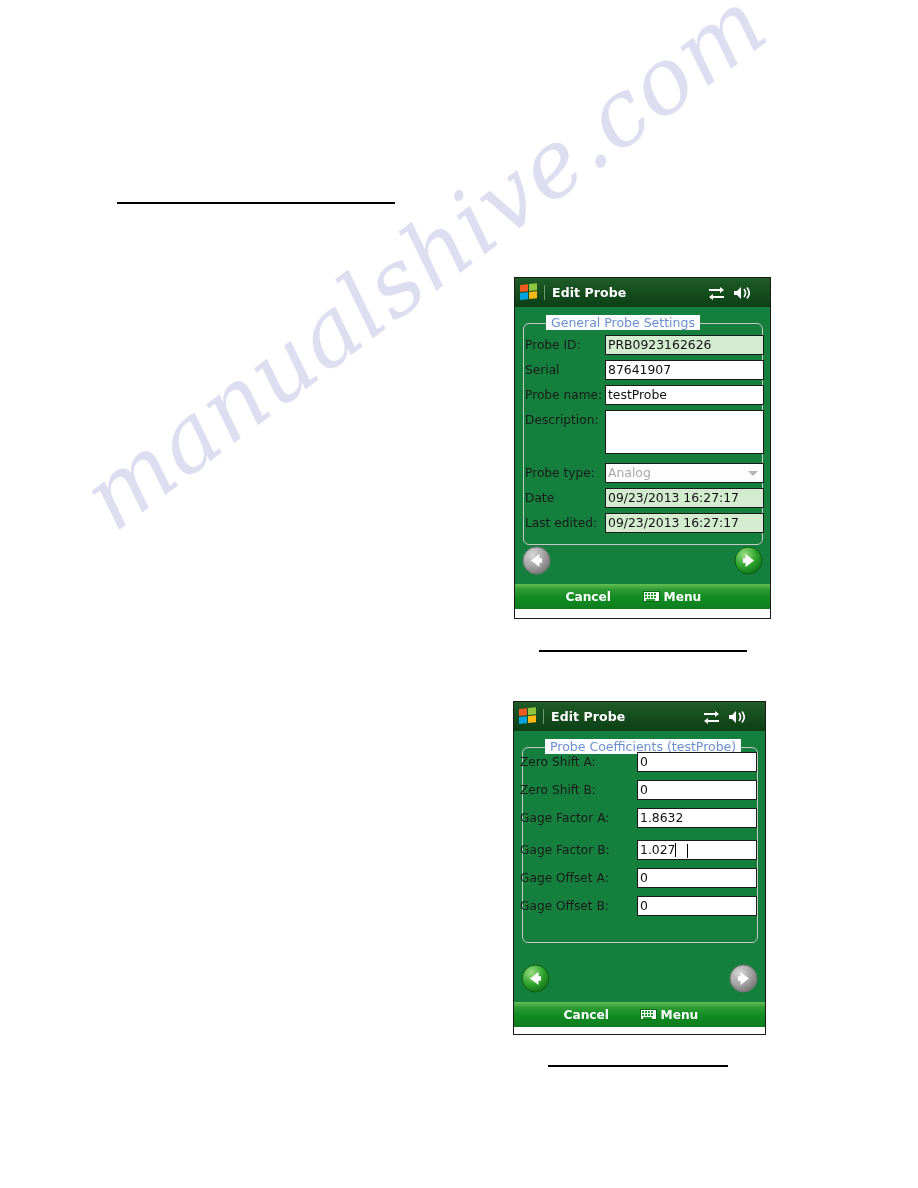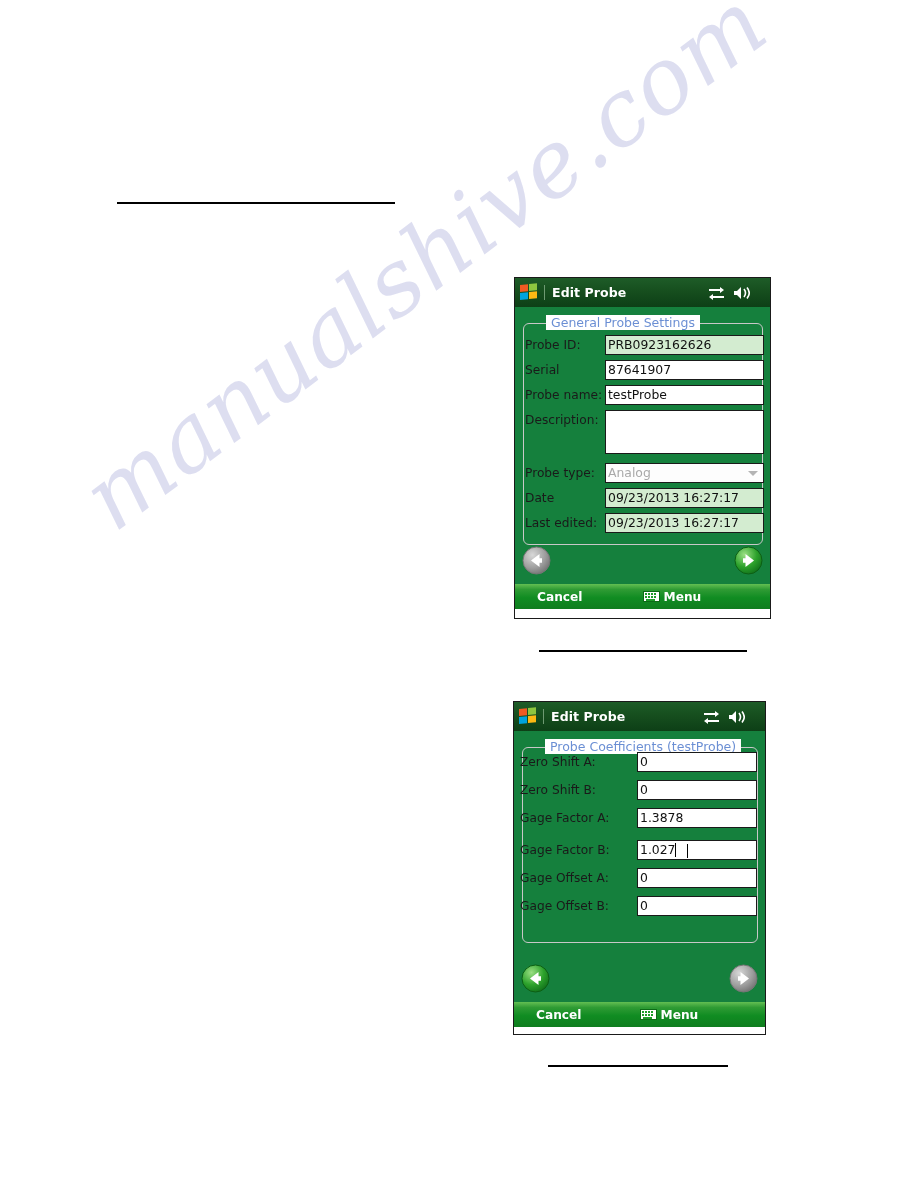--- a/index.html
+++ b/index.html
@@ -240,21 +240,21 @@
     box-sizing: border-box;
   }
   .softkey {
     color: #ffffff;
     font-size: 12.2px;
     font-weight: bold;
     flex: 1 1 0;
     text-align: center;
     white-space: nowrap;
   }
-  .softkey.left  { text-align: left;  padding-left: 22px; }
+  .softkey.left  { text-align: center;  padding-left: 22px; }
   .softkey.right { text-align: left; padding-right: 4px; }
   .sip {
     flex: 0 0 auto;
     width: 24px;
     display: flex;
     justify-content: center;
   }
   .sip svg { display: block; }
 </style>
 </head>
@@ -437,21 +437,21 @@
         <span class="field">0</span>
       </div>
 
       <div class="row" style="margin-bottom:8px;">
         <span class="row-label">Zero Shift B:</span>
         <span class="field">0</span>
       </div>
 
       <div class="row" style="margin-bottom:12px;">
         <span class="row-label">Gage Factor A:</span>
-        <span class="field">1.3878</span>
+        <span class="field">1.8632</span>
       </div>
 
       <div class="row" style="margin-bottom:8px;">
         <span class="row-label">Gage Factor B:</span>
         <span class="field caret" style="--caret-x: 48.8125px; position: relative;">1.027<span style="position:absolute;left:48.8125px;top:3px;width:1px;height:14px;background:#000;"></span></span>
       </div>
 
       <div class="row" style="margin-bottom:8px;">
         <span class="row-label">Gage Offset A:</span>
         <span class="field">0</span>

